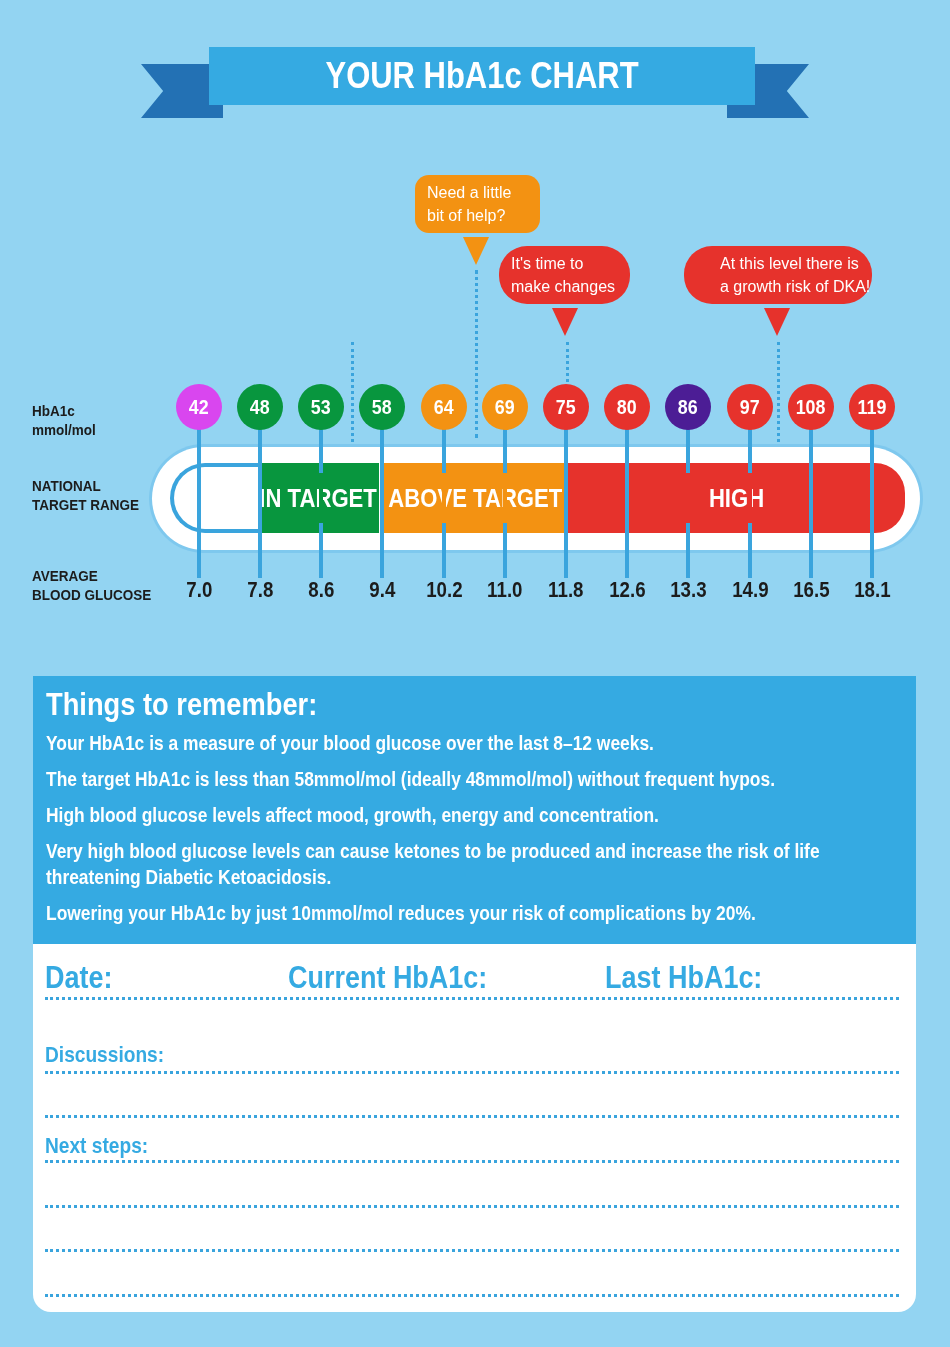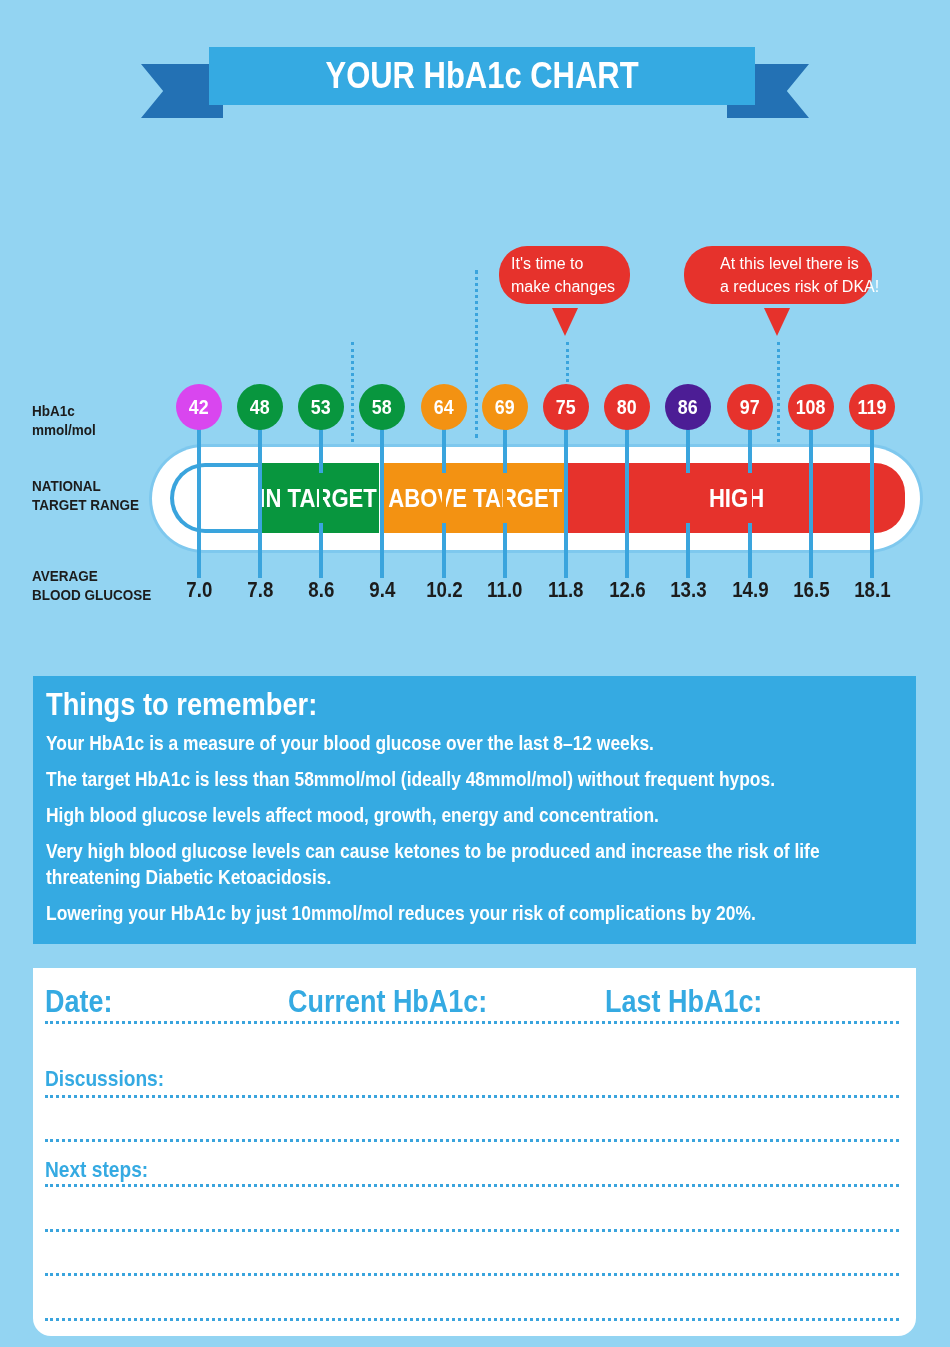--- a/index.html
+++ b/index.html
@@ -85,47 +85,52 @@
   
   .info {
     position: absolute; left: 33px; top: 676px; width: 883px; height: 268px; background: #35aae2;
     padding: 10px 13px; color: #fff;
   }
   .info-title { font-weight: bold; font-size: 31px; line-height: 38px; margin-bottom: 6px; transform: scaleX(0.88); transform-origin: left; white-space: nowrap; }
   .info-item { font-weight: bold; font-size: 20px; line-height: 26px; margin-bottom: 10px; transform: scaleX(0.87); transform-origin: left; width: 1000px; }
 
   
   .form {
-    position: absolute; left: 33px; top: 968px; width: 883px; height: 368px; background: #fff;
+    position: absolute; left: 33px; top: 944px; width: 883px; height: 368px; background: #fff;
     border-radius: 0 0 18px 18px;
   }
   .flabel { position: absolute; color: #35aae2; font-weight: bold; white-space: nowrap; transform: scaleX(0.87); transform-origin: left; }
   .flabel.big { font-size: 31px; }
   .flabel.small { font-size: 22px; }
   .fline { position: absolute; left: 12px; width: 854px; height: 0; border-top: 3px dotted #3aa4dd; }
 </style>
 </head>
 <body>
 
 <div class="page">
 
   <div class="ribbon-tail left"></div>
   <div class="ribbon-tail right"></div>
   <div class="banner">
     <span class="banner-title">YOUR HbA1c CHART</span>
   </div>
 
+  <div class="bubble b-orange" style="left:415px; top:175px; width:125px;">
+    <div>Need a little</div>
+    <div>bit of help?</div>
+    <div class="tail" style="left:48px; top:62px;"></div>
+  </div>
   <div class="bubble b-red" style="left:499px; top:246px; width:131px;">
     <div>It's time to</div>
     <div>make changes</div>
     <div class="tail" style="left:53px; top:62px;"></div>
   </div>
   <div class="bubble b-red" style="left:684px; top:246px; width:188px;padding-left:36px;">
     <div>At this level there is</div>
-    <div>a reduces risk of DKA!</div>
+    <div>a growth risk of DKA!</div>
     <div class="tail" style="left:80px; top:62px;"></div>
   </div>
 
   <div class="dotline" style="left:351px; top:342px; height:100px;"></div>
   <div class="dotline" style="left:475px; top:270px; height:168px;"></div>
   <div class="dotline" style="left:566px; top:342px; height:40px;"></div>
   <div class="dotline" style="left:777px; top:342px; height:100px;"></div>
 
   <div class="row-label" style="top:401px;">
     <div>HbA1c</div>

